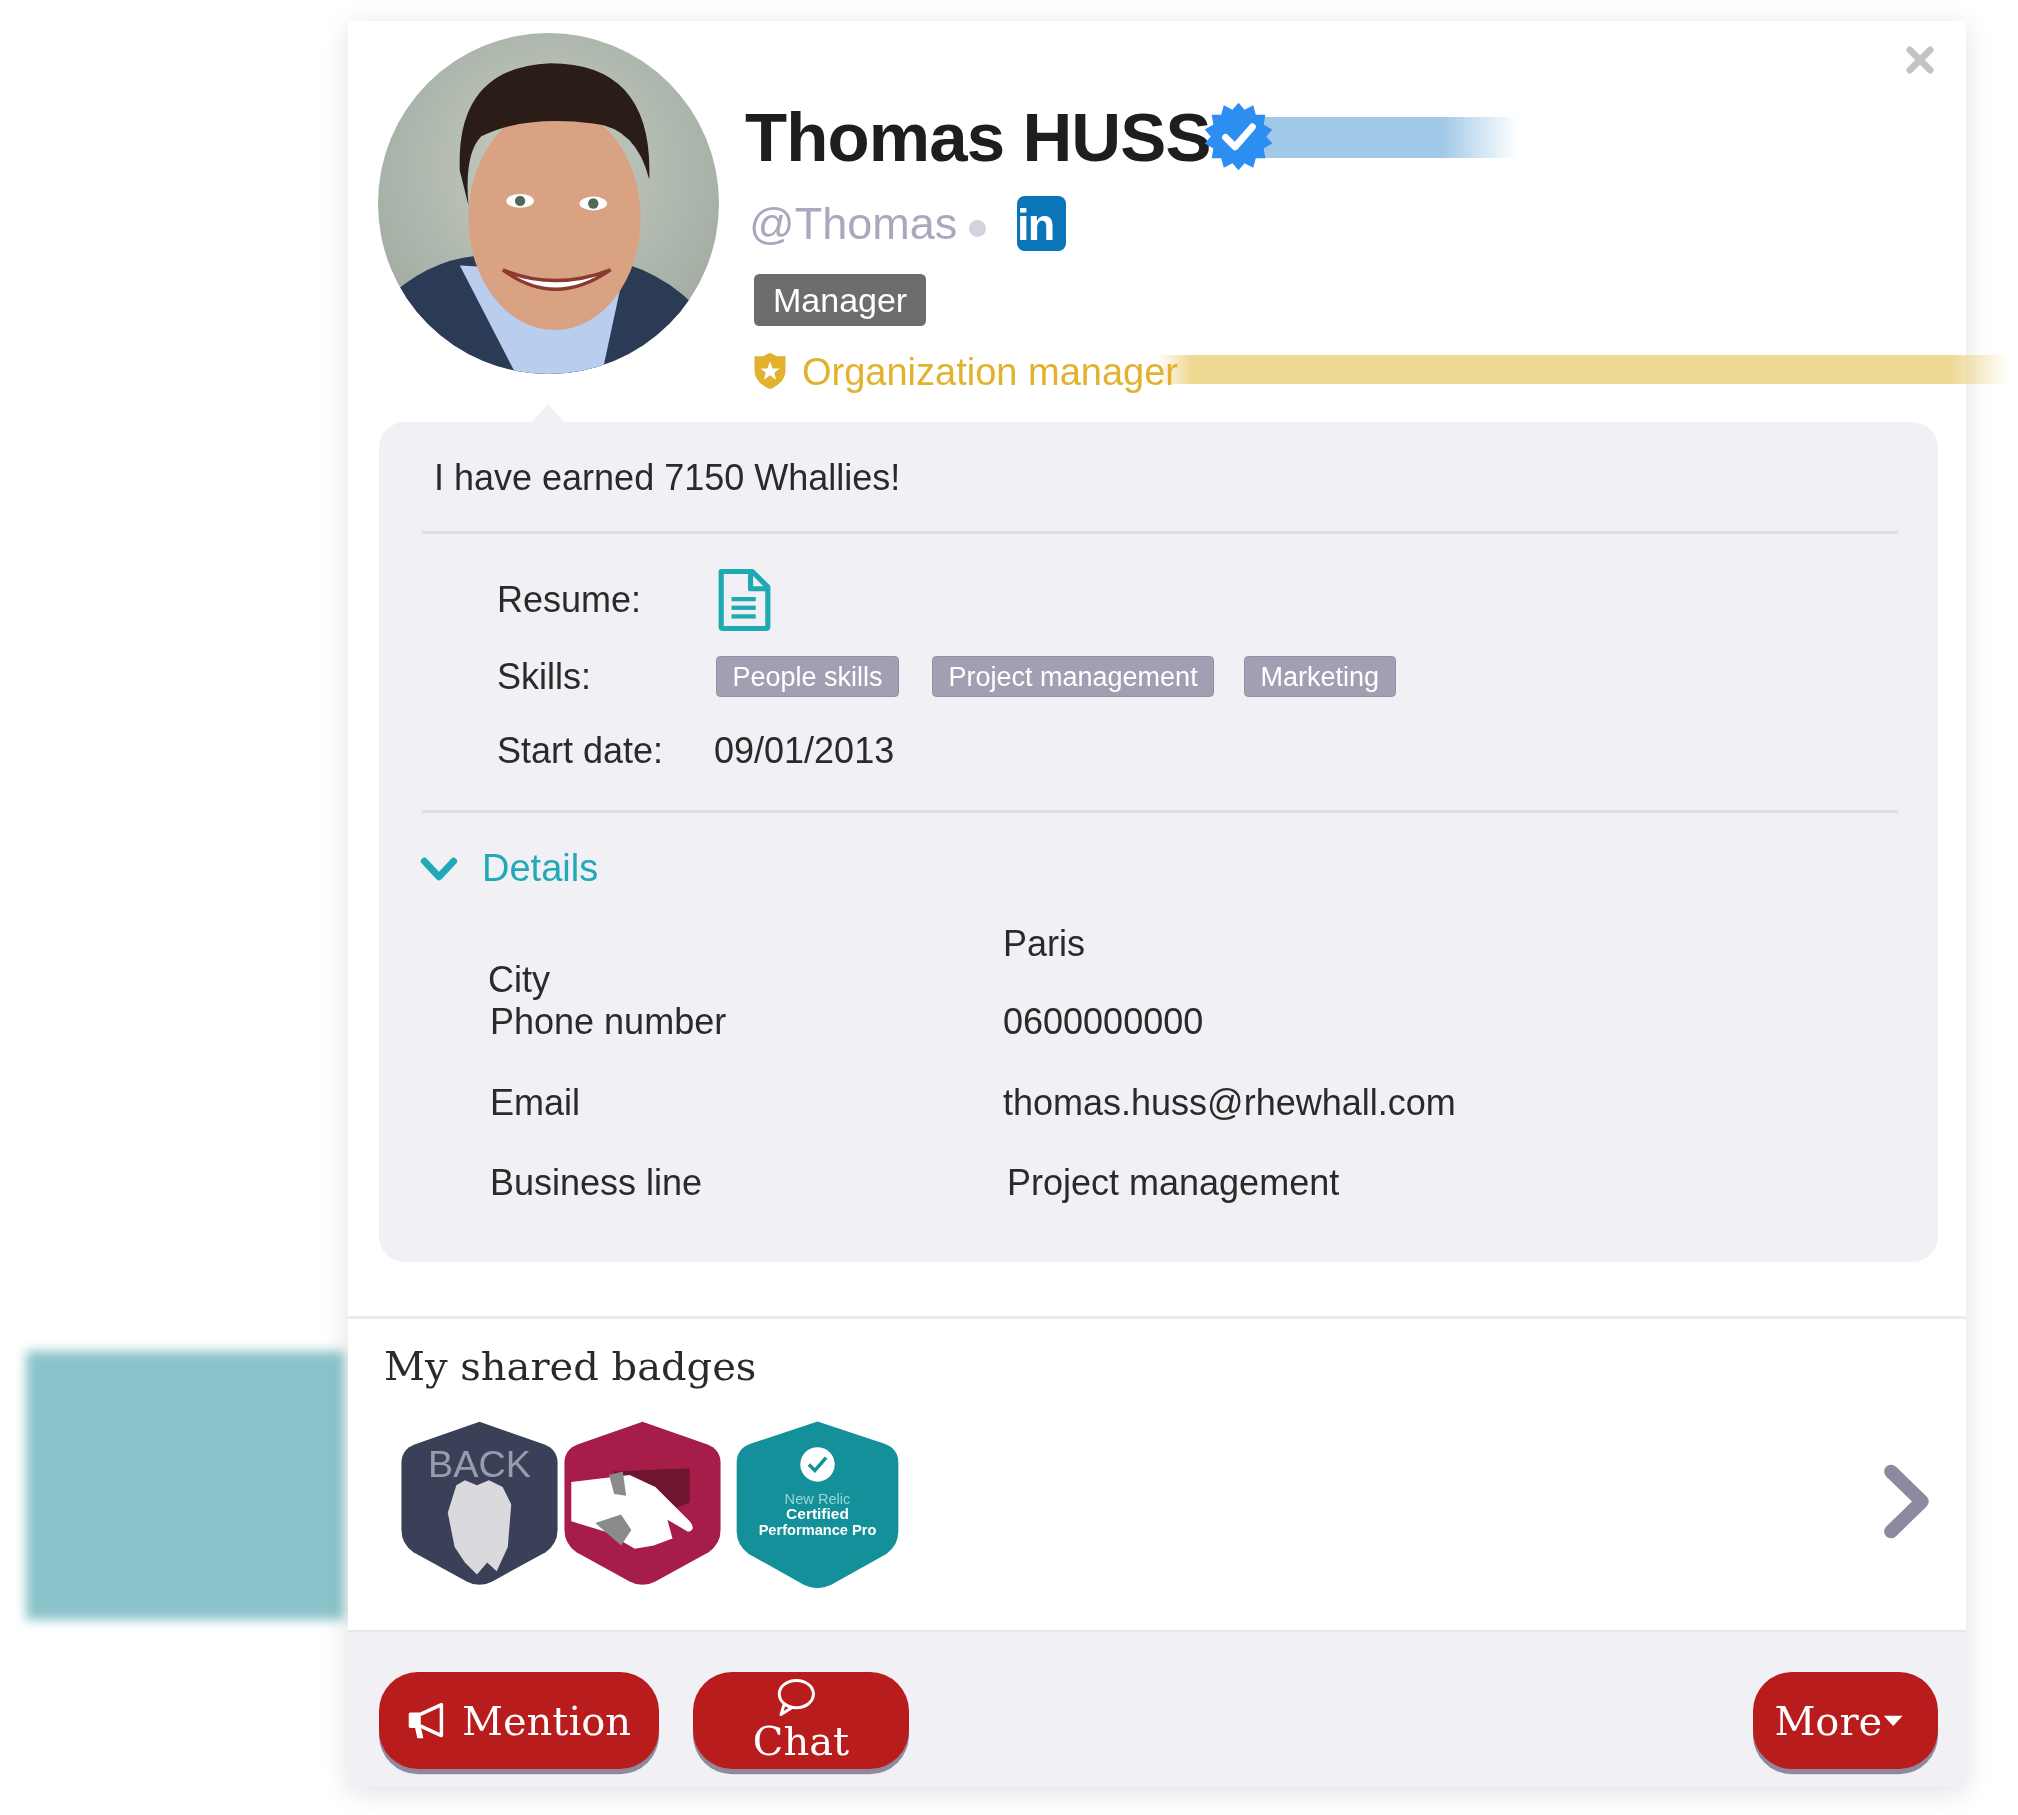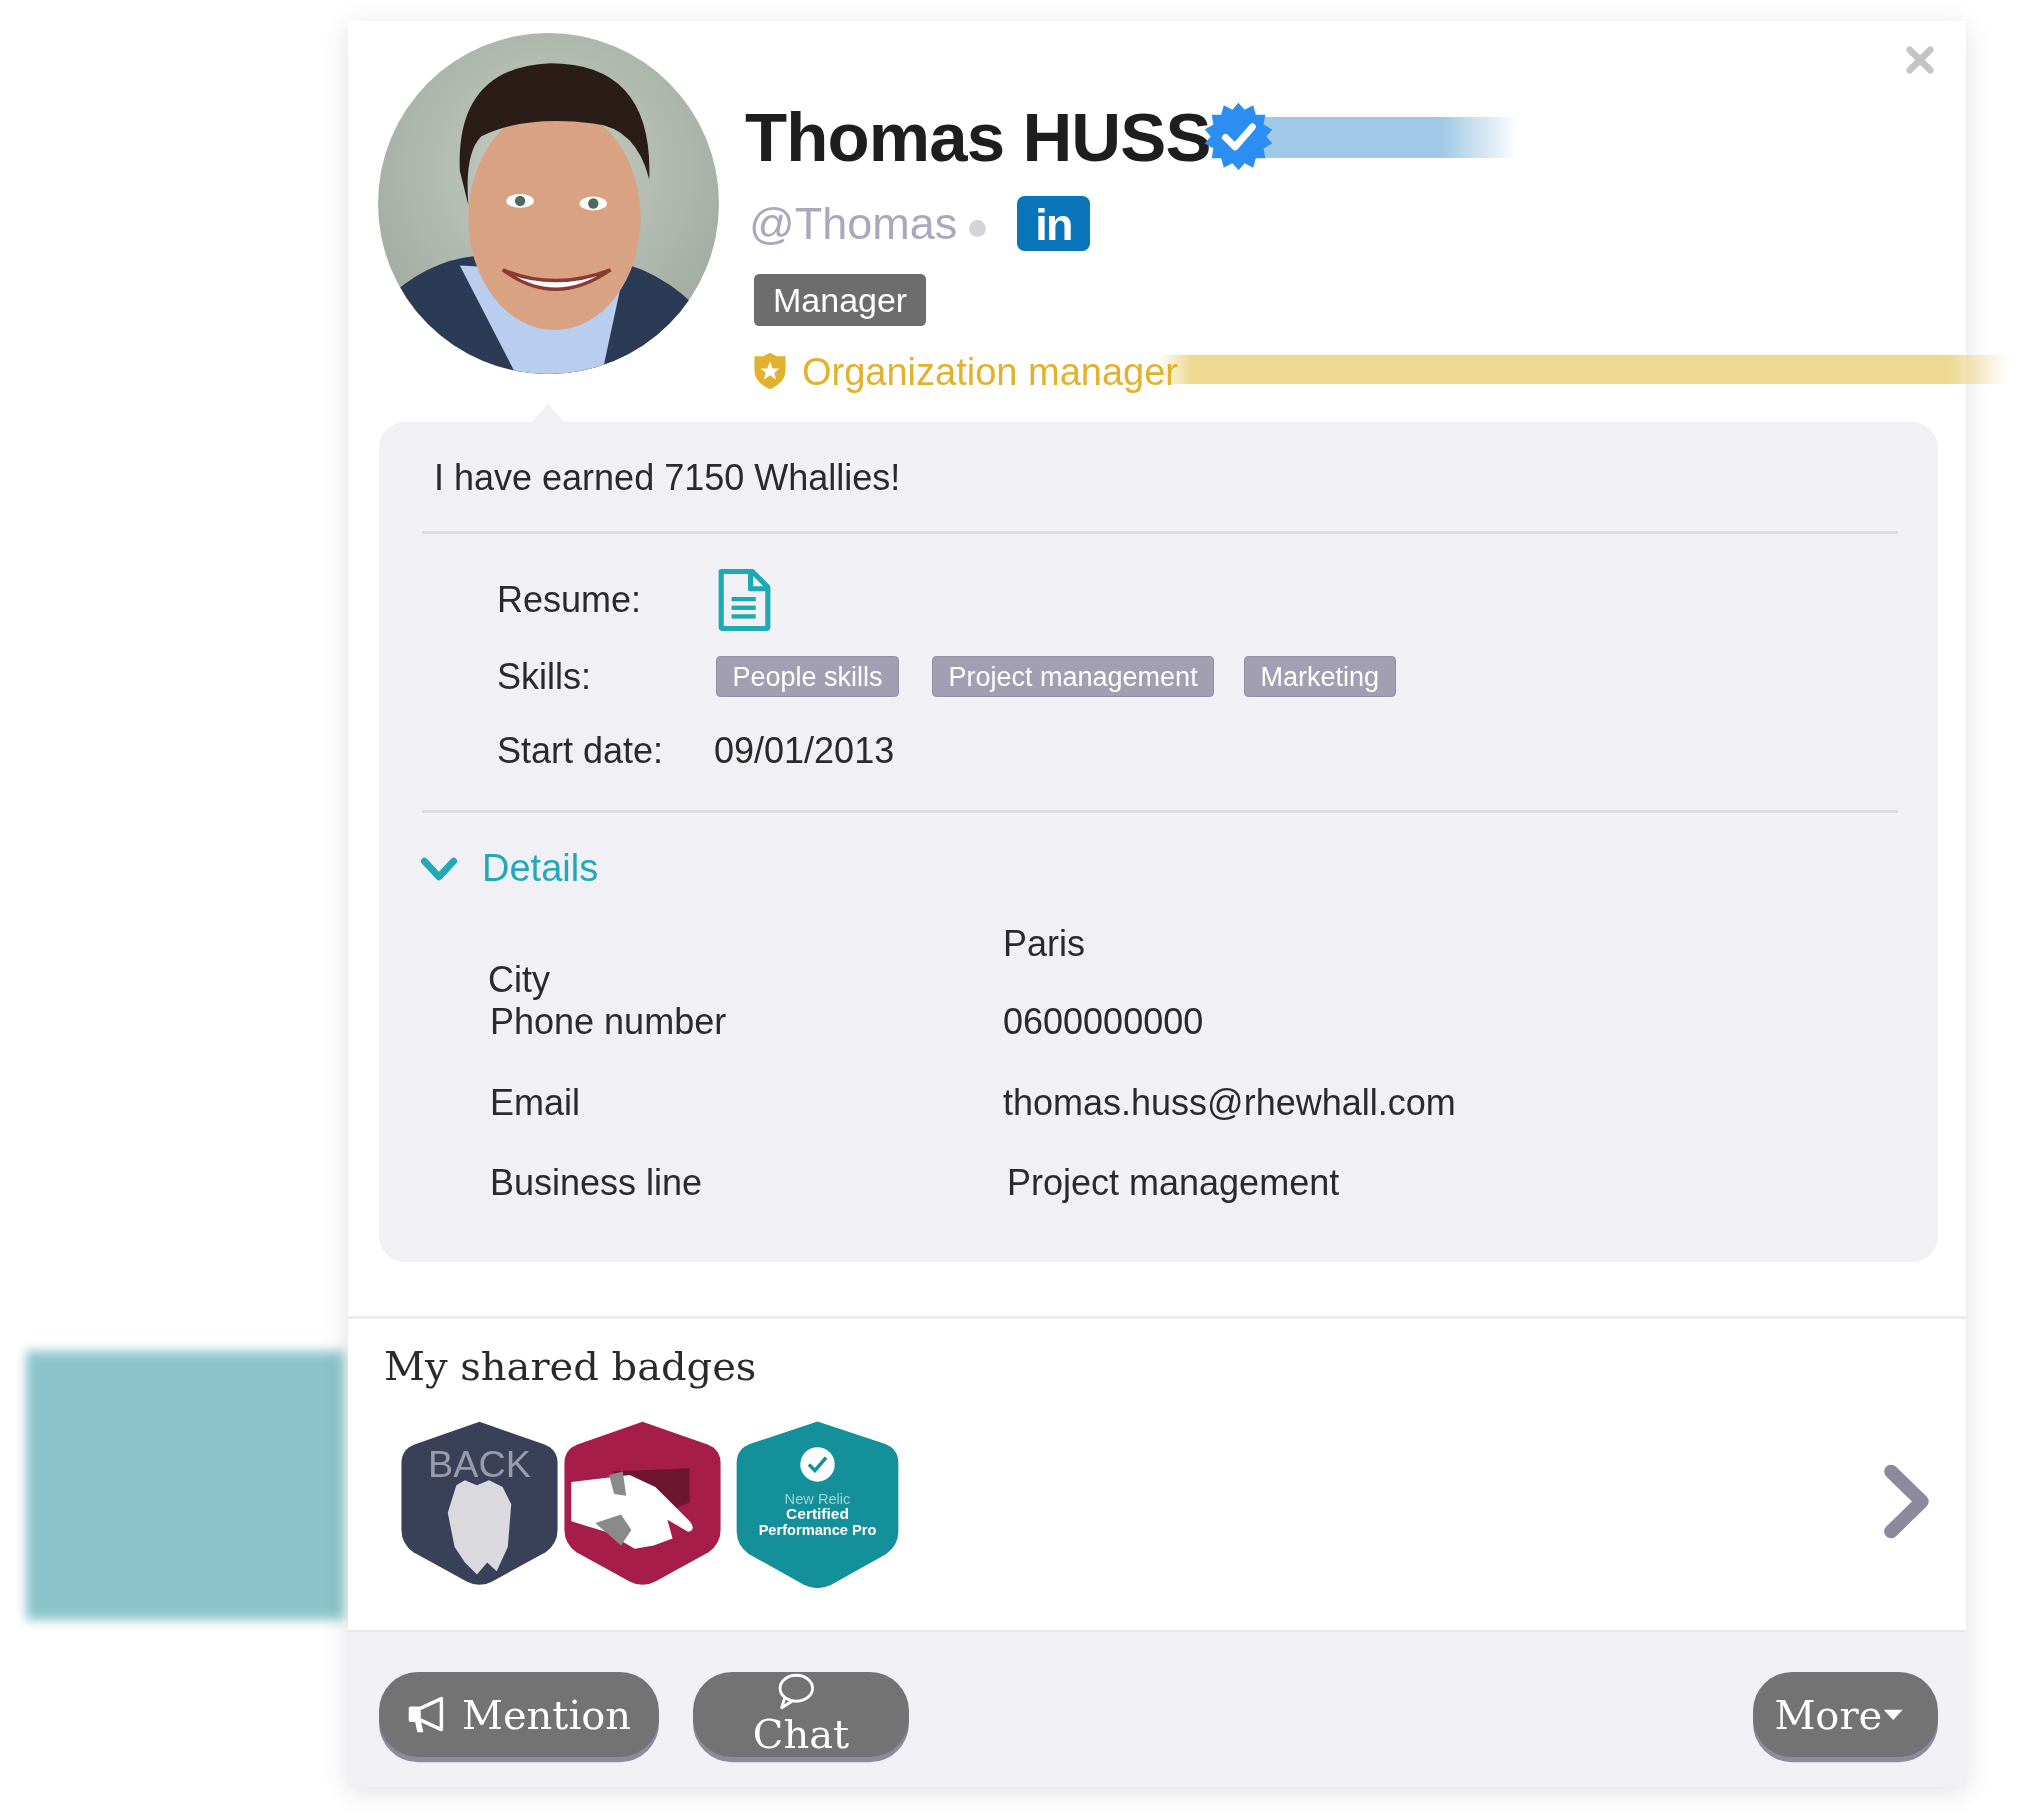--- a/index.html
+++ b/index.html
@@ -7,41 +7,41 @@
   .abs { position:absolute; }
   .teal-block { left:26px; top:1351px; width:318px; height:269px; background:#8ac4ca; filter:blur(5.2px); }
   .card { left:348px; top:20.6px; width:1618px; height:1766px; background:#ffffff; box-shadow:0 5.2px 26px rgba(0,0,0,0.12); }
   .close { left:1903px; top:43px; width:34px; height:34px; cursor:pointer; }
   .avatar { left:378px; top:33px; width:341px; height:341px; border-radius:50%; overflow:hidden; }
   .name { left:745px; top:95px; font-size:69px; font-weight:bold; color:#1e1e1e; letter-spacing:-0.9px; white-space:nowrap; line-height:86px; }
   .blue-bar { left:1260px; top:117px; width:258px; height:41px; background:linear-gradient(90deg,#9fc9e6 0%,#9fc9e6 70%,rgba(159,201,230,0) 100%); }
   .verified { left:1203px; top:101px; width:71px; height:71px; }
   .handle { left:749px; top:194px; font-size:45px; color:#aba8be; line-height:60px; white-space:nowrap; }
   .dot { left:969px; top:220px; width:17px; height:17px; border-radius:50%; background:#d4d3dc; }
-  .linkedin { left:1017px; top:196px; width:73px; height:55px; background:#0a75b8; border-radius:7.7px; color:#fff; font-weight:bold; font-size:45px; text-align:center; line-height:57px; letter-spacing:-1.7px; cursor:pointer; }
+  .linkedin { left:1017px; top:196px; width:49px; height:55px; background:#0a75b8; border-radius:7.7px; color:#fff; font-weight:bold; font-size:45px; text-align:left; line-height:57px; letter-spacing:-1.7px; cursor:pointer; }
   .role-tag { left:754px; top:274px; height:52px; padding:0 19px; background:#6d6d6d; border-radius:5.2px; color:#fff; font-size:34px; line-height:52px; white-space:nowrap; }
   .yellow-bar { left:1157px; top:355px; width:852px; height:29px; background:linear-gradient(90deg,rgba(237,217,145,0) 0%,#eed993 4%,#eed993 93%,rgba(237,217,145,0) 100%); }
   .org-icon { left:751px; top:351px; width:38px; height:40px; }
   .org-text { left:802px; top:348px; font-size:38px; color:#e2b22e; line-height:48px; white-space:nowrap; }
   .panel { left:379px; top:422px; width:1559px; height:840px; background:#f1f1f5; border-radius:26px; }
   .panel-tip { left:531px; top:404px; width:0; height:0; border-left:17px solid transparent; border-right:17px solid transparent; border-bottom:19px solid #f1f1f5; }
   .whallies { left:434px; top:454px; font-size:36px; color:#2a2a2a; line-height:48px; white-space:nowrap; }
   .divider { height:2.6px; background:#dcdce2; }
   .row-label { font-size:36px; color:#2a2a2a; line-height:48px; white-space:nowrap; }
   .row-value { font-size:36px; color:#2a2a2a; line-height:48px; white-space:nowrap; }
   .resume-icon { left:716px; top:568px; width:57px; height:64px; cursor:pointer; }
   .skill-tag { top:656px; height:41px; background:#a39fb3; border:1.7px solid #938ea4; border-radius:4.3px; color:#fff; font-size:27px; line-height:40px; padding:0 15.5px; white-space:nowrap; box-sizing:border-box; }
   .details-toggle { left:420px; top:841px; height:55px; cursor:pointer; display:flex; align-items:center; }
   .details-toggle span.t { font-size:38px; color:#22a9b8; margin-left:24px; line-height:55px; }
   .badges-divider { left:348px; top:1316px; width:1618px; height:2.6px; background:#ececf0; }
   .badges-title { left:384px; top:1339px; font-family:"DejaVu Serif", serif; font-size:40px; color:#2a2a2a; line-height:55px; white-space:nowrap; }
   .badge { top:1418px; width:163px; height:169px; cursor:pointer; }
   .next-arrow { left:1879px; top:1461px; width:60px; height:81px; cursor:pointer; }
   .footer { left:348px; top:1630px; width:1618px; height:157px; background:#f0f0f5; border-top:2.6px solid #e6e6ec; box-sizing:border-box; }
-  .btn { top:1672px; height:85px; background:#737373; border-radius:39px; box-shadow:0 5.2px 0 #8e899c; color:#fff; font-family:"DejaVu Serif", serif; font-size:40px; display:flex; align-items:center; justify-content:center; cursor:pointer; white-space:nowrap; box-sizing:border-box; }
+  .btn { top:1672px; height:97px; background:#b91c1c; border-radius:39px; box-shadow:0 5.2px 0 #8e899c; color:#fff; font-family:"DejaVu Serif", serif; font-size:40px; display:flex; align-items:center; justify-content:center; cursor:pointer; white-space:nowrap; box-sizing:border-box; }
   .btn svg { margin-right:12px; }
 </style>
 </head>
 <body>
 
 <div class="abs teal-block"></div>
 
 <div class="abs card"></div>
 
 <div class="abs close">

